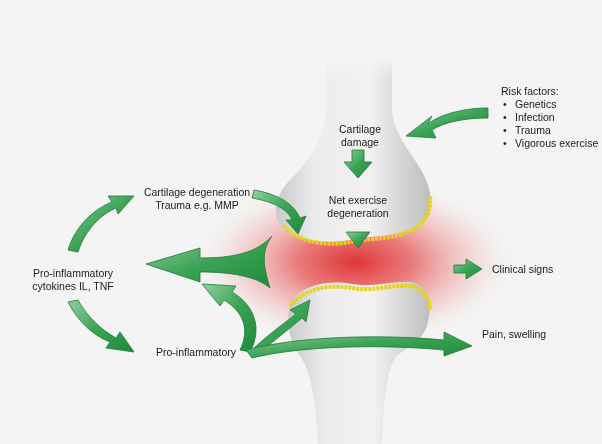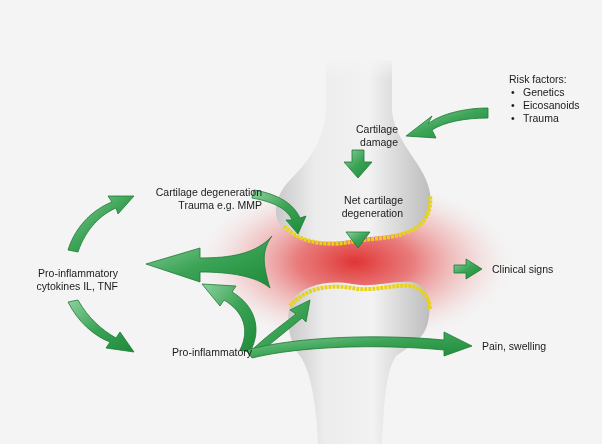--- a/index.html
+++ b/index.html
@@ -1,21 +1,21 @@
 <!DOCTYPE html>
 <html><head>
 <meta charset="utf-8">
 <style>
   html, body { margin: 0; padding: 0; }
   body { width: 602px; height: 444px; background: #f4f4f4; position: relative; overflow: hidden;
          font-family: "Liberation Sans", sans-serif; color: #1a1a1a; }
   #diagram { position: absolute; left: 0; top: 0; width: 602px; height: 444px; }
-  .lbl { position: absolute; font-size: 10.5px; line-height: 13px; text-align: right; white-space: nowrap; }
+  .lbl { position: absolute; font-size: 10.5px; line-height: 13px; text-align: center; white-space: nowrap; }
   .lbl span { display: block; }
-  #risk { position: absolute; left: 501px; top: 73px; font-size: 10.5px; line-height: 13px; margin-left: 8px; }
+  #risk { position: absolute; left: 501px; top: 85px; font-size: 10.5px; line-height: 13px; }
   #risk ul { list-style: none; margin: 0; padding: 0; }
   #risk li { position: relative; padding-left: 14px; }
   #risk li::before { content: "\2022"; position: absolute; left: 2px; top: 0; }
 </style>
 </head>
 <body>
 
 <svg id="diagram" viewBox="0 0 602 444" xmlns="http://www.w3.org/2000/svg">
   <defs>
     <linearGradient id="boneGrad" x1="0" y1="0" x2="1" y2="0">
@@ -81,41 +81,42 @@
   <path d="M246 350 C300 336 380 334 444 340 L444 332 L472 346 L444 356 L444 350 C380 344 300 346 252 358 Z" fill="url(#arrowGrad)" stroke="#1e7a36" stroke-width="0.8"></path>
 
   <path d="M454 265 L466 265 L466 259 L482 269 L466 279 L466 273 L454 273 Z" fill="url(#arrowGrad)" stroke="#1e7a36" stroke-width="0.8"></path>
 </svg>
 
 <div class="lbl" style="left:322px;top:123px;width:76px;">
   <span>Cartilage</span>
   <span>damage</span>
 </div>
 <div class="lbl" style="left:313px;top:194px;width:90px;">
-  <span>Net cartilage</span>
+  <span>Net exercise</span>
   <span>degeneration</span>
 </div>
 <div class="lbl" style="left:132px;top:186px;width:130px;">
   <span>Cartilage degeneration</span>
   <span>Trauma e.g. MMP</span>
 </div>
 <div class="lbl" style="left:28px;top:267px;width:90px;">
   <span>Pro-inflammatory</span>
   <span>cytokines IL, TNF</span>
 </div>
 <div class="lbl" style="left:140px;top:346px;width:112px;">
   <span>Pro-inflammatory</span>
 </div>
 <div class="lbl" style="left:492px;top:263px;text-align:left;">
   <span>Clinical signs</span>
 </div>
-<div class="lbl" style="left:482px;top:340px;text-align:center;">
+<div class="lbl" style="left:482px;top:328px;text-align:center;">
   <span>Pain, swelling</span>
 </div>
 
 <div id="risk">
   <div>Risk factors:</div>
   <ul>
     <li>Genetics</li>
-    <li>Eicosanoids</li>
+    <li>Infection</li>
     <li>Trauma</li>
+    <li>Vigorous exercise</li>
   </ul>
 </div>
 
 </body></html>

